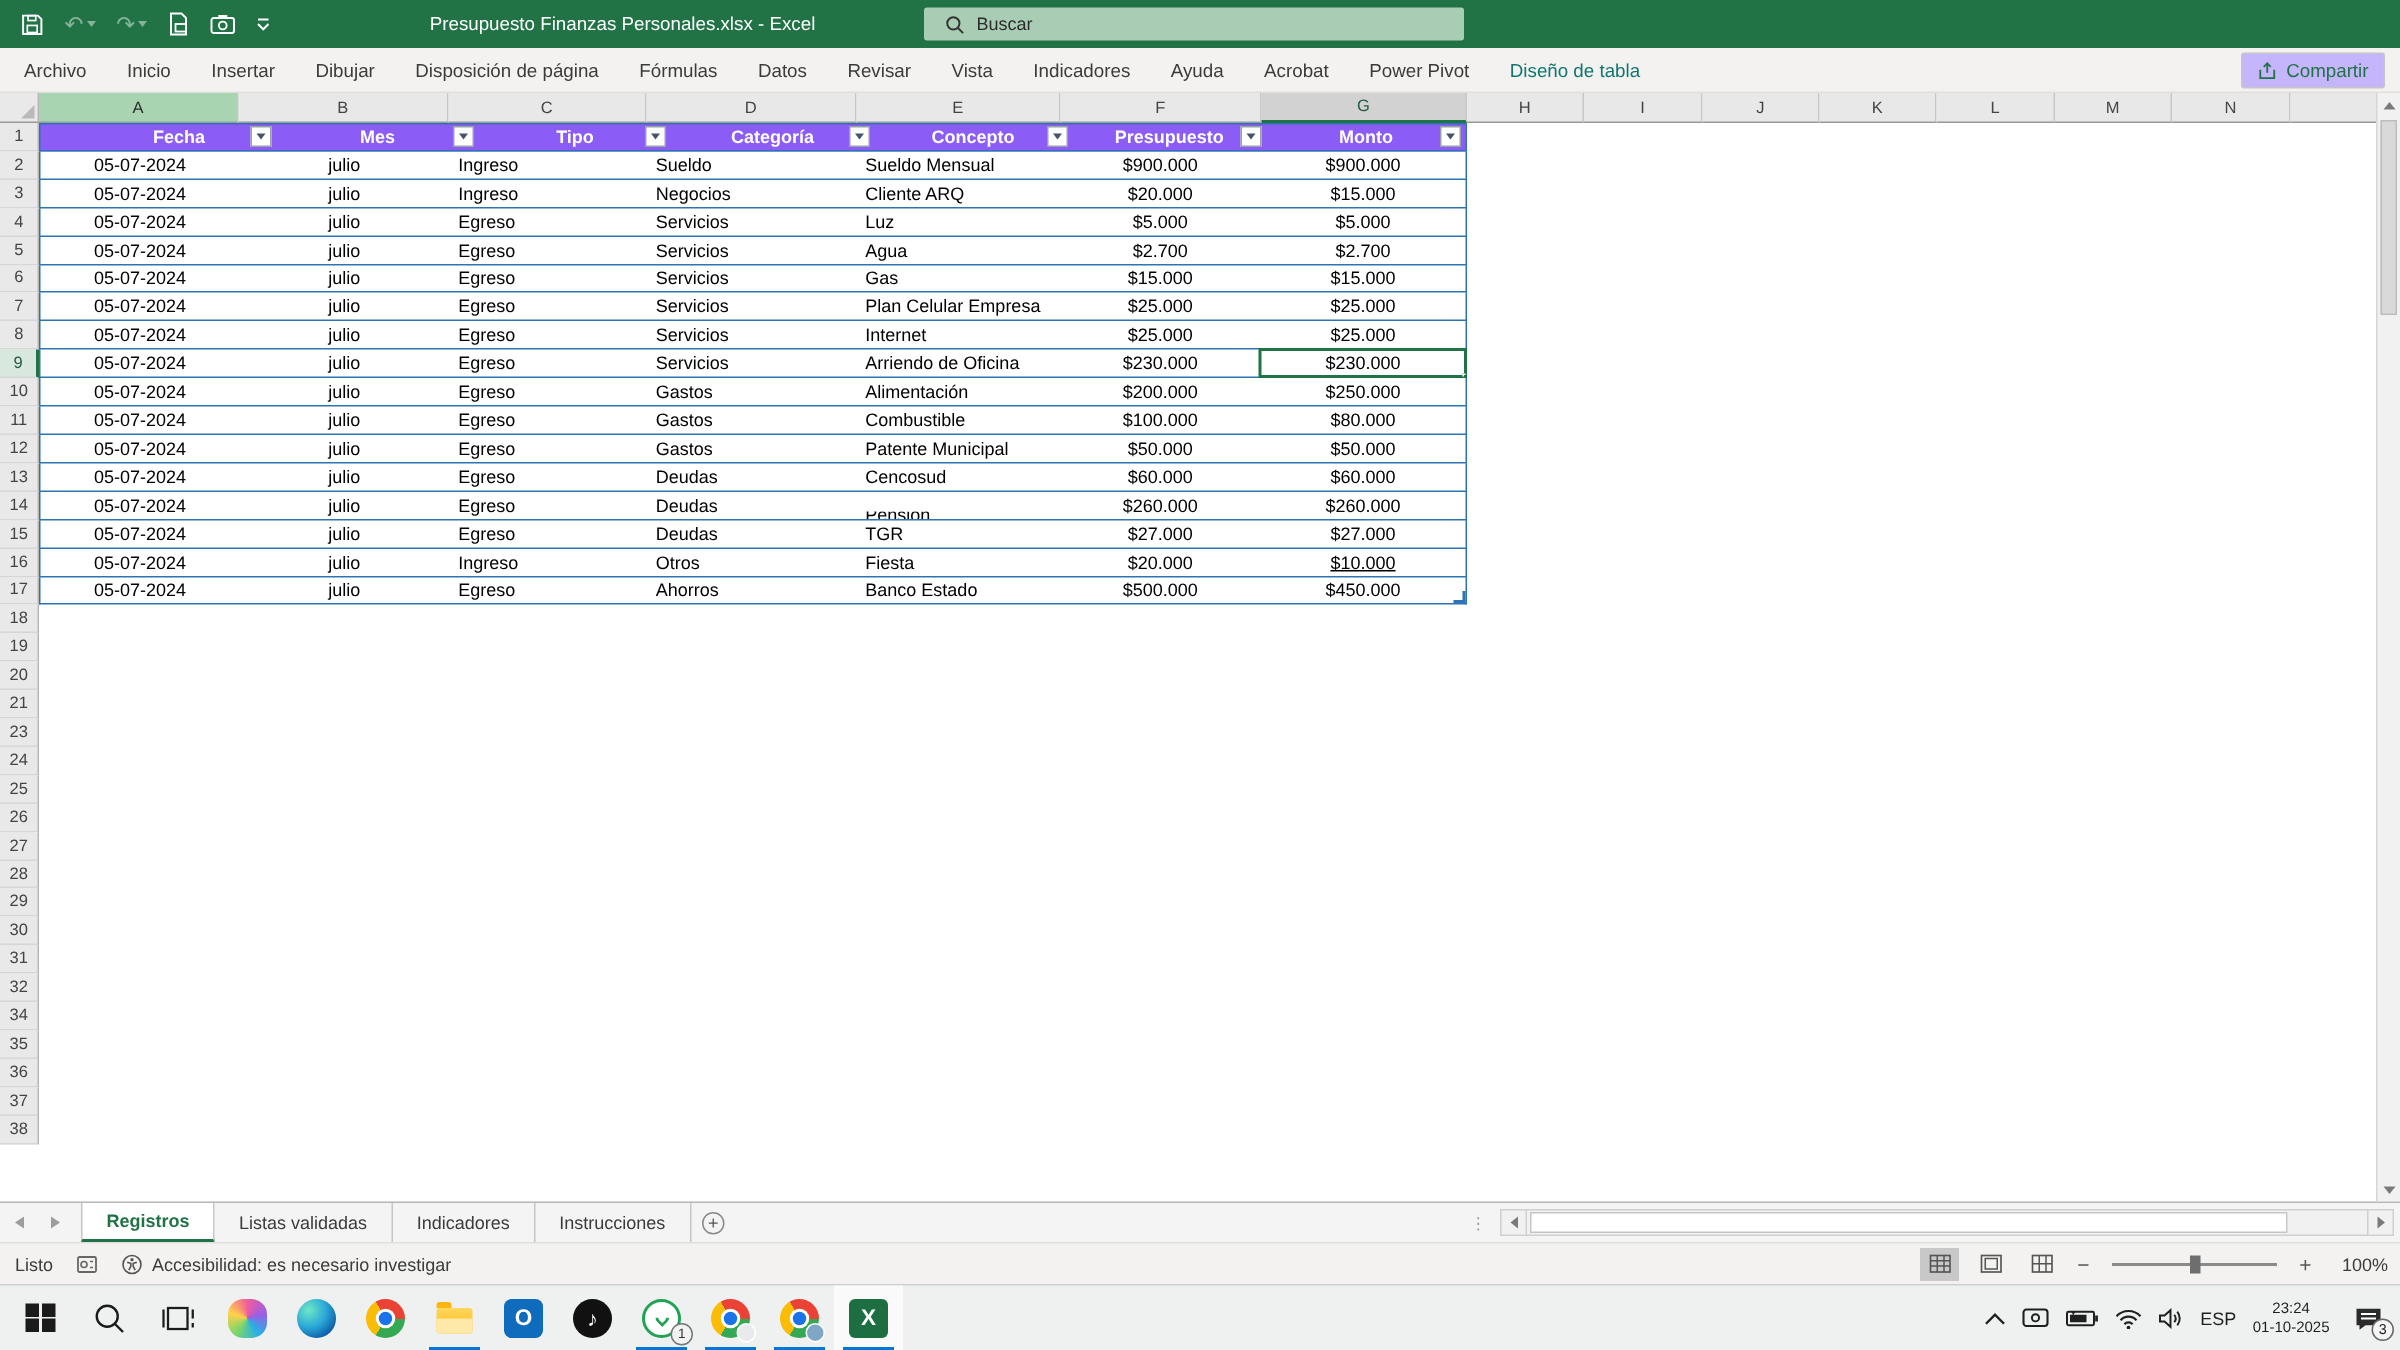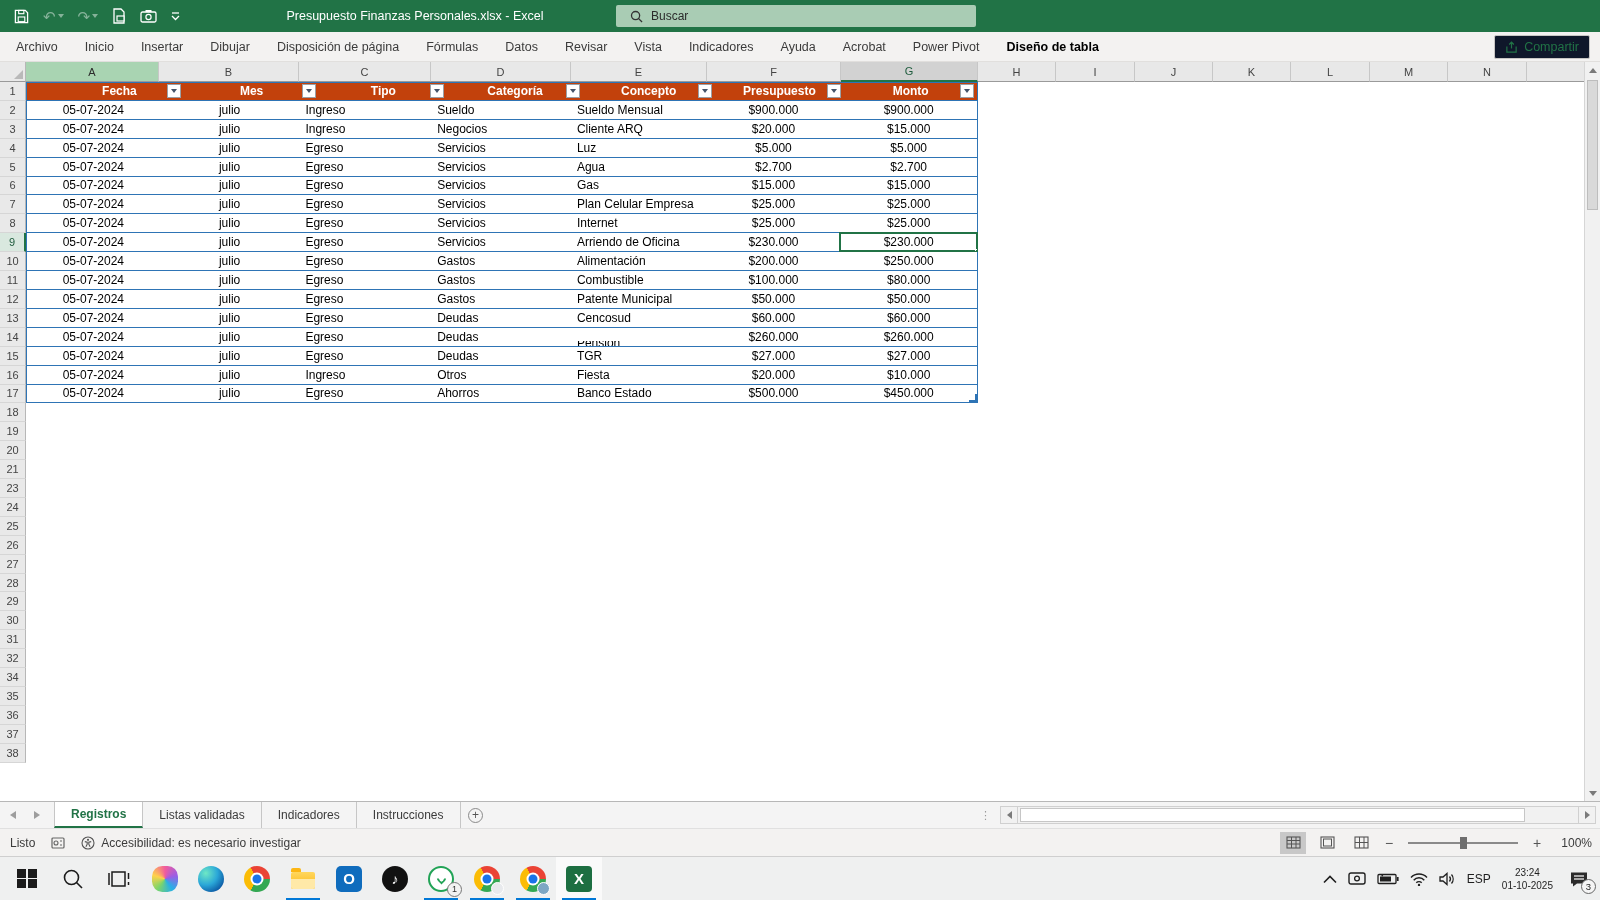--- a/index.html
+++ b/index.html
@@ -23,41 +23,41 @@
   .win-btn { width:30px; height:32px; display:flex; align-items:center; justify-content:center; cursor:pointer; color:#fff; }
   .min-line { width:11px; height:0; border-top:1.5px solid #fff; display:block; }
   .restore-sq { width:9px; height:9px; border:1.2px solid #fff; position:relative; background:#217346; }
   .restore-sq::before { content:""; position:absolute; left:2px; top:-4px; width:9px; height:9px; border:1.2px solid #fff; border-left:none; border-bottom:none; }
   .close-x { font-size:17px; line-height:1; }
 
   
   .ribbonbar { height:30px; background:#f3f2f1; border-bottom:1px solid #e1dfdd; display:flex; align-items:center; position:relative; flex:0 0 30px; }
   .rtabs { display:flex; align-items:center; gap:27px; padding-left:16px; }
   .rtab { font-size:12.5px; color:#3b3b3b; cursor:pointer; white-space:nowrap; }
-  .rtab.active-ctx { color:#000000;font-weight:bold; }
-  .share-btn { position:absolute; right:10px; top:3px; height:24px; background:#0f172a; border:1px solid #c8c6c4; border-radius:2px; display:flex; align-items:center; gap:6px; padding:0 10px; color:#217346; font-size:12.5px; cursor:pointer; }
+  .rtab.active-ctx { color:#0f766e; }
+  .share-btn { position:absolute; right:10px; top:3px; height:24px; background:#c4b5fd; border:1px solid #c8c6c4; border-radius:2px; display:flex; align-items:center; gap:6px; padding:0 10px; color:#217346; font-size:12.5px; cursor:pointer; }
 
   
   .sheet { flex:0 0 739px; height:739px; position:relative; background:#fff; overflow:hidden; }
   .gridhead { display:flex; height:20px; }
   .corner { width:26px; height:20px; background:#e9e9e9; border-right:1px solid #b7b7b7; border-bottom:1px solid #9a9a9a; position:relative; cursor:pointer; }
   .corner::after { content:""; position:absolute; right:2px; bottom:2px; width:0; height:0; border-left:9px solid transparent; border-bottom:9px solid #b9b9b9; }
   #colheads { display:flex; flex:1; }
   .colh { height:20px; background:#e8e8e8; border-right:1px solid #c7c7c7; border-bottom:1px solid #9a9a9a; font-size:11px; color:#444; display:flex; align-items:center; justify-content:center; cursor:pointer; }
   .colh.tint { background:#a9d4b2; color:#2b2b2b; }
   .colh.selcol { background:#d2d2d2; border-bottom:2px solid #217346; color:#1f5c3d; }
   .colh.fill { flex:1; border-right:none; cursor:default; }
   #gridrows { position:absolute; top:20px; left:0; right:16px; bottom:0; }
   .grow { display:flex; height:18.92px; }
   .rowh { width:26px; background:#e9e9e9; border-right:1px solid #b7b7b7; border-bottom:1px solid #d6d6d6; font-size:11px; color:#444; display:flex; align-items:center; justify-content:center; cursor:pointer; }
   .rowh.selrow { background:#d9e8df; border-right:2px solid #217346; color:#1f5c3d; }
   .rowbody { width:952px; position:relative; display:flex; }
   .rowbody.tbl { border-left:1px solid #2e74b5; border-right:1px solid #2e74b5; border-bottom:1px solid #2e74b5; }
   .rowbody.tbl.first { border-top:1px solid #2e74b5; }
-  .rowbody.thead { background:#c2410c;padding-left:28px; }
+  .rowbody.thead { background:#8b5cf6;padding-left:28px; }
   .hcell { position:relative; color:#fff; font-weight:bold; font-size:12px; display:flex; align-items:center; justify-content:center; }
   .filterbtn { position:absolute; right:3px; top:50%; transform:translateY(-50%); width:14px; height:14px; background:#fff; border:1px solid #9aa0a6; display:flex; align-items:center; justify-content:center; cursor:pointer; }
   .filterbtn::after { content:""; width:0; height:0; border-left:3.5px solid transparent; border-right:3.5px solid transparent; border-top:4.5px solid #44546a; }
   .dcell { font-size:12px; color:#000; display:flex; align-items:center; overflow:hidden; white-space:nowrap; }
   .dcell.left { justify-content:flex-start; padding-left:6px; }
   .dcell.center { justify-content:center; }
   .dcell.active-cell { outline:2px solid #217346; outline-offset:-1px; position:relative; z-index:3; }
   .sel-handle { position:absolute; right:-3px; bottom:-3px; width:5px; height:5px; background:#217346; border:1px solid #fff; z-index:4; }
   .rowbody.last::after { content:""; position:absolute; right:0; bottom:0; width:6px; height:6px; border-right:2px solid #2e74b5; border-bottom:2px solid #2e74b5; }
   .vscroll { position:absolute; top:0; right:0; width:16px; bottom:0; background:#f1f1f1; border-left:1px solid #d6d6d6; cursor:pointer; }
@@ -435,21 +435,21 @@
         </div>
         <div class="grow">
           <div class="rowh">16</div>
           <div class="rowbody tbl">
             <div class="dcell center" style="width: 133px;">05-07-2024</div>
             <div class="dcell center" style="width: 140px;">julio</div>
             <div class="dcell left" style="width: 132px;">Ingreso</div>
             <div class="dcell left" style="width: 140px;">Otros</div>
             <div class="dcell left" style="width: 136px;">Fiesta</div>
             <div class="dcell center" style="width: 134px;">$20.000</div>
-            <div class="dcell center" style="width: 137px;">$10.000</div>
+            <div class="dcell center" style="width: 137px; text-decoration: underline;">$10.000</div>
           </div>
         </div>
         <div class="grow">
           <div class="rowh">17</div>
           <div class="rowbody tbl last">
             <div class="dcell center" style="width: 133px;">05-07-2024</div>
             <div class="dcell center" style="width: 140px;">julio</div>
             <div class="dcell left" style="width: 132px;">Egreso</div>
             <div class="dcell left" style="width: 140px;">Ahorros</div>
             <div class="dcell left" style="width: 136px;">Banco Estado</div>

